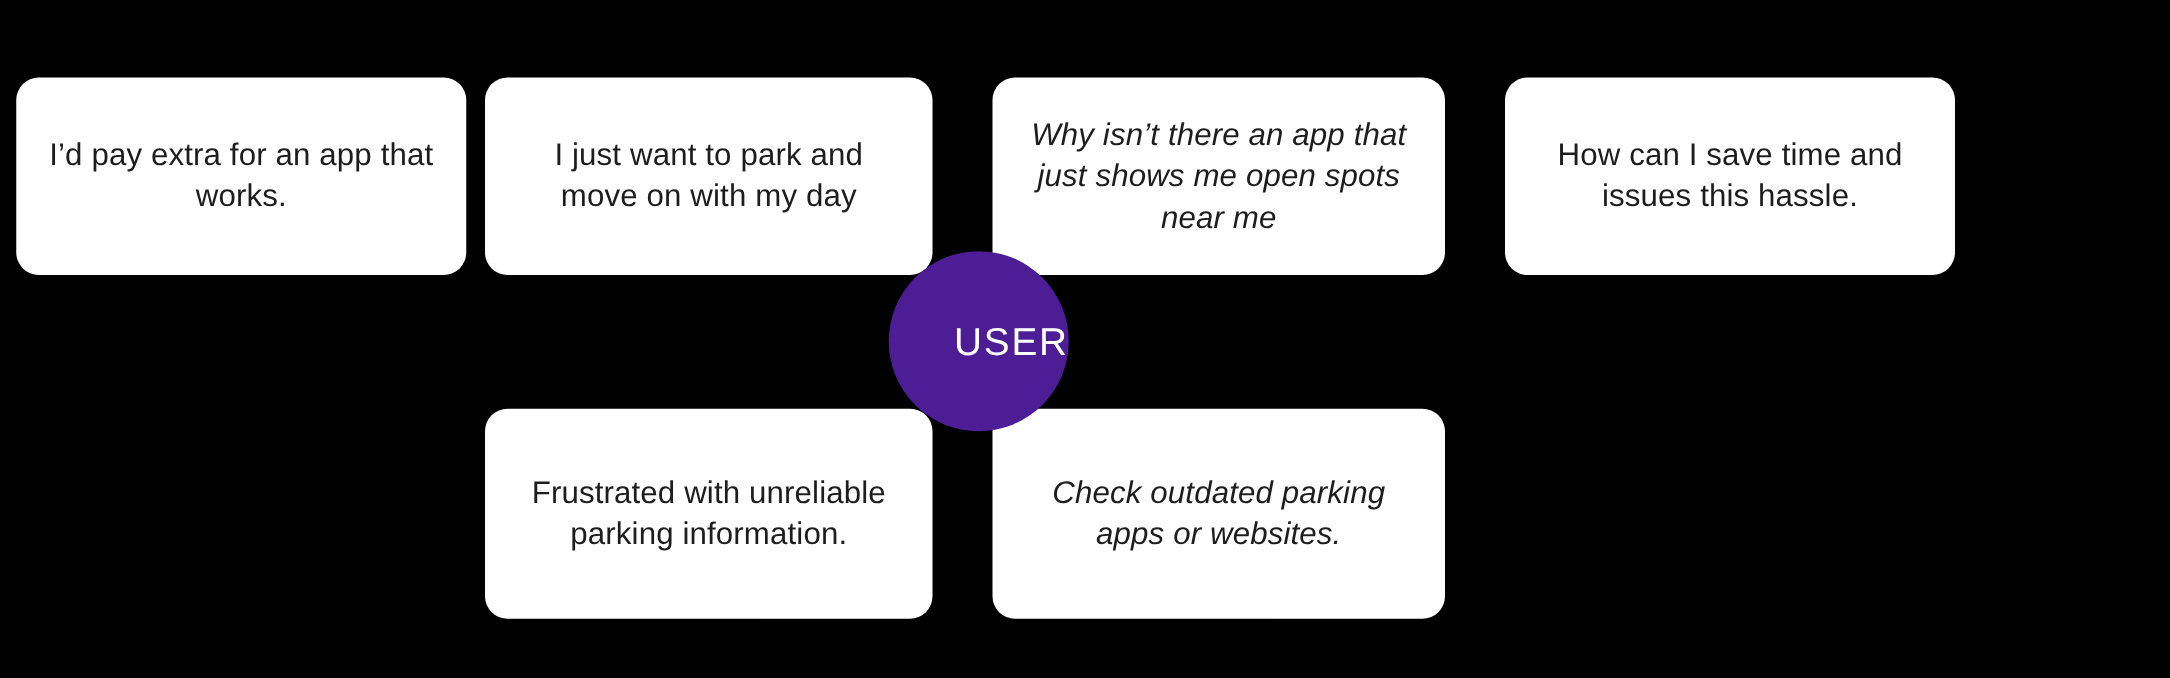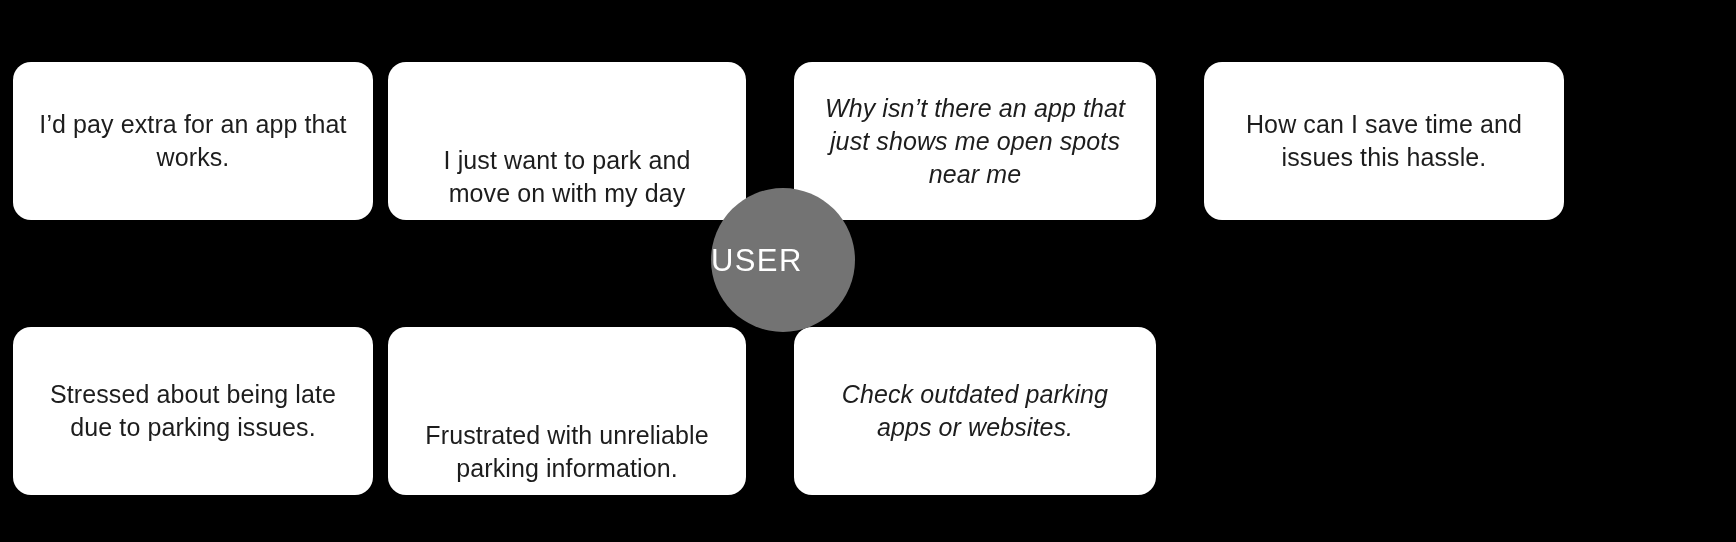--- a/index.html
+++ b/index.html
@@ -35,35 +35,35 @@
     text-align: center;
     letter-spacing: 0.1px;
     white-space: pre-line;
   }
   
   .row-top  { top: 62px;  height: 158px; }
   
   .row-bottom { top: 327px; height: 168px; }
 
   .col-1 { left: 2px;    width: 360px; margin-left: 11px; }
-  .col-2 { left: 388px;  width: 358px; align-items: flex-end; }
+  .col-2 { left: 388px;  width: 358px; }
   .col-3 { left: 794px;  width: 362px; font-style: italic; }
   .col-4 { left: 1204px; width: 360px; }
 
   #user-hub {
     position: absolute;
     left: 711px;
-    top: 188px;
+    top: 201px;
     width: 144px;
     height: 144px;
     border-radius: 50%;
-    background: #737373;
+    background: #4c1d95;
     display: flex;
     align-items: center;
-    justify-content: flex-start;
+    justify-content: flex-end;
     z-index: 5;
   }
   #user-hub .hub-label {
     font-family: "Liberation Sans", sans-serif;
     font-size: 31px;
     color: #ffffff;
     letter-spacing: 1.4px;
     line-height: 1;
   }
 </style>
@@ -85,23 +85,20 @@
   </div>
 
   <div class="card row-top col-4">
     <span class="card-text">How can I save time and issues this hassle.</span>
   </div>
 
   <div id="user-hub">
     <span class="hub-label">USER</span>
   </div>
 
-  <div class="card row-bottom col-1">
-    <span class="card-text">Stressed about being late due to parking issues.</span>
-  </div>
 
   <div class="card row-bottom col-2">
     <span class="card-text">Frustrated with unreliable parking information.</span>
   </div>
 
   <div class="card row-bottom col-3">
     <span class="card-text">Check outdated parking apps or websites.</span>
   </div>
 
 

